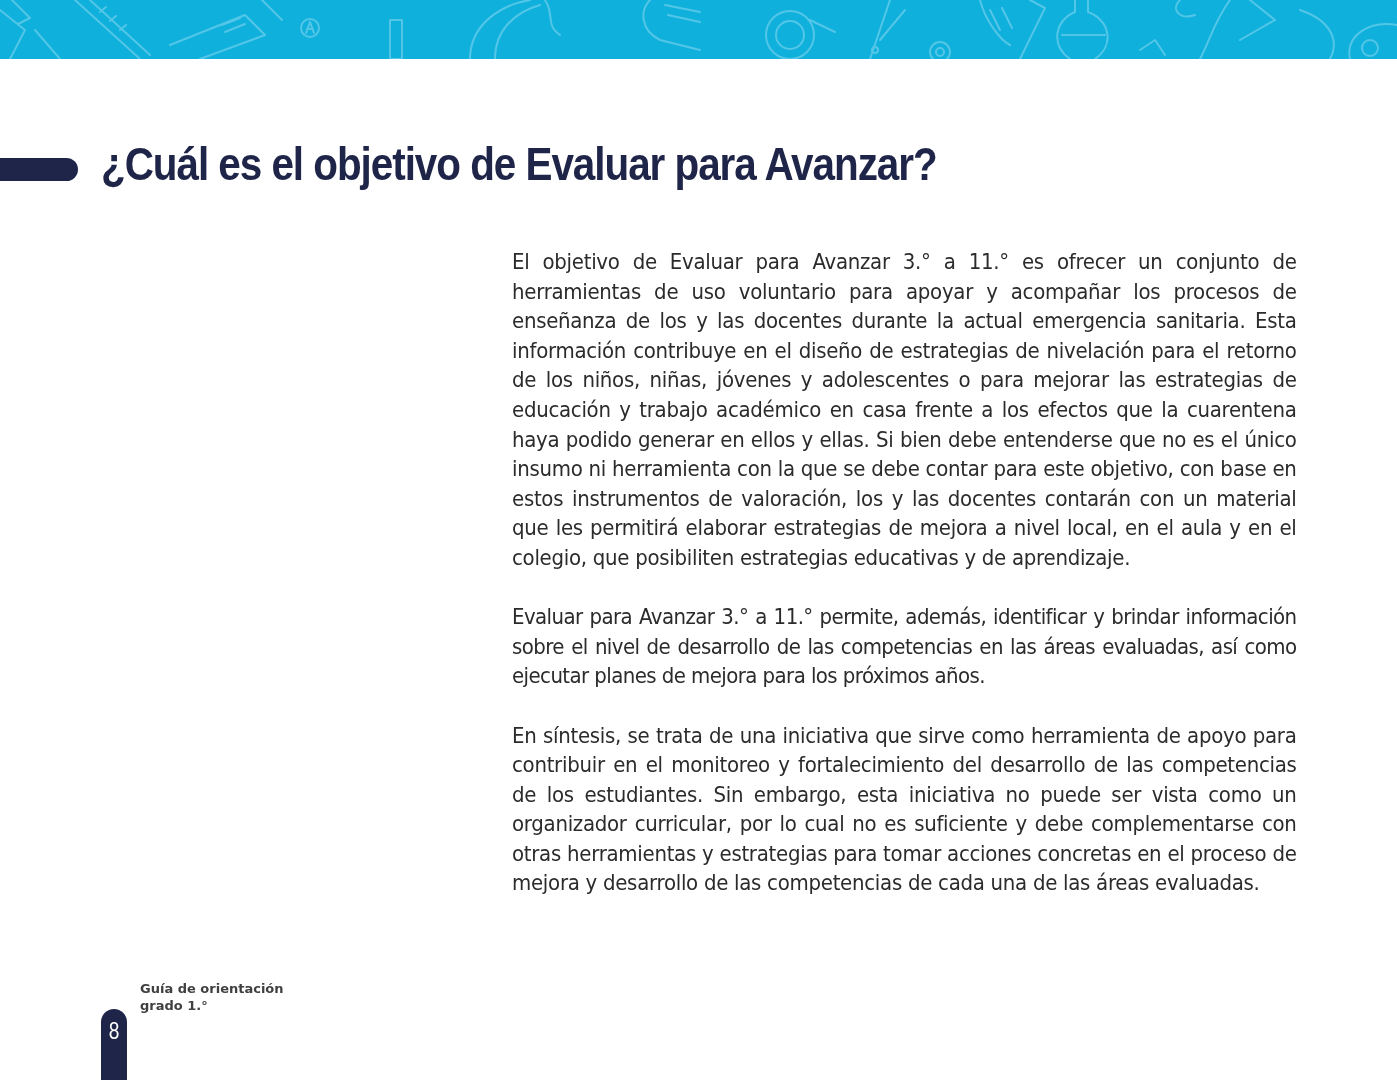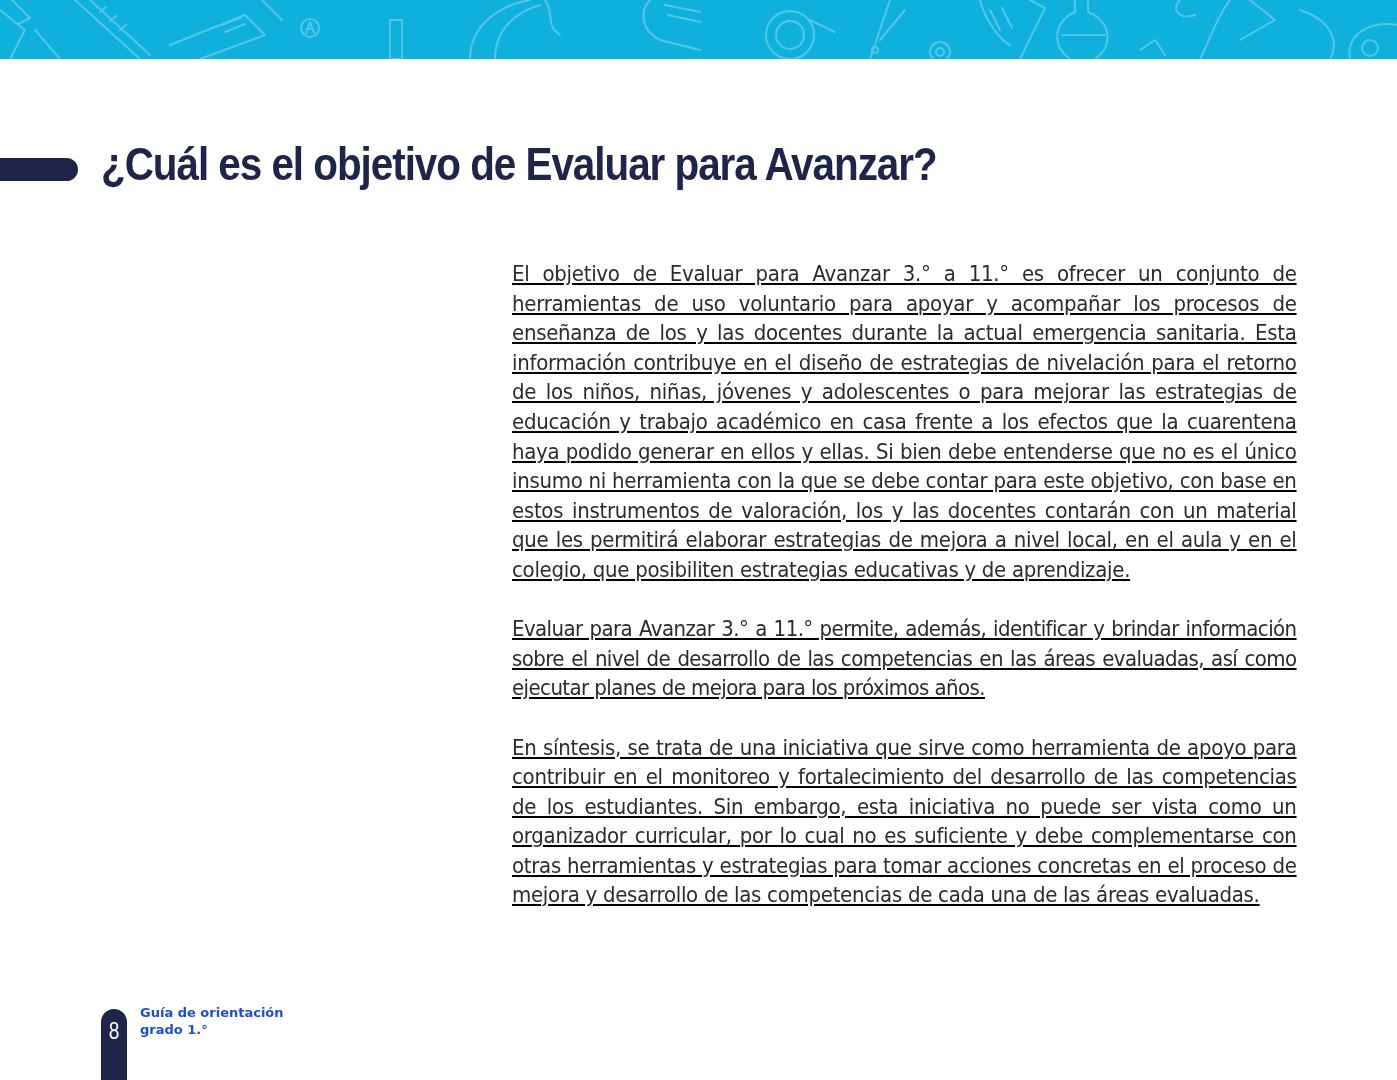--- a/index.html
+++ b/index.html
@@ -45,23 +45,22 @@
       font-size: 47px;
       letter-spacing: -1.2px;
       color: #1f2548;
       transform: scaleX(0.86);
       transform-origin: left center;
       white-space: nowrap;
     }
     .content {
       position: absolute;
       left: 512px;
-      top: 260px;
+      top: 248px;
       width: 785px;
-      text-decoration: underline;
     }
     .content p {
       margin: 0 0 29.6px 0;
       font-family: "DejaVu Sans", sans-serif;
       font-size: 20.5px;
       line-height: 29.6px;
       color: #2b2b2b;
       text-align: justify;
       font-weight: normal;
       letter-spacing: -0.3px;
@@ -90,25 +89,25 @@
       text-align: center;
       color: #ffffff;
       font-family: "Liberation Sans", sans-serif;
       font-size: 24px;
       line-height: 30px;
       transform: scaleX(0.8);
     }
     .footer-text {
       position: absolute;
       left: 140px;
-      top: 1004px;
+      top: 980px;
       font-family: "DejaVu Sans", sans-serif;
       font-size: 13px;
       line-height: 17px;
-      color: #1d4ed8;
+      color: #404040;
       font-weight: 600;
     }
     .footer-text span {
       display: block;
     }
   </style>
 </head>
 <body>
 
 <div class="banner">

